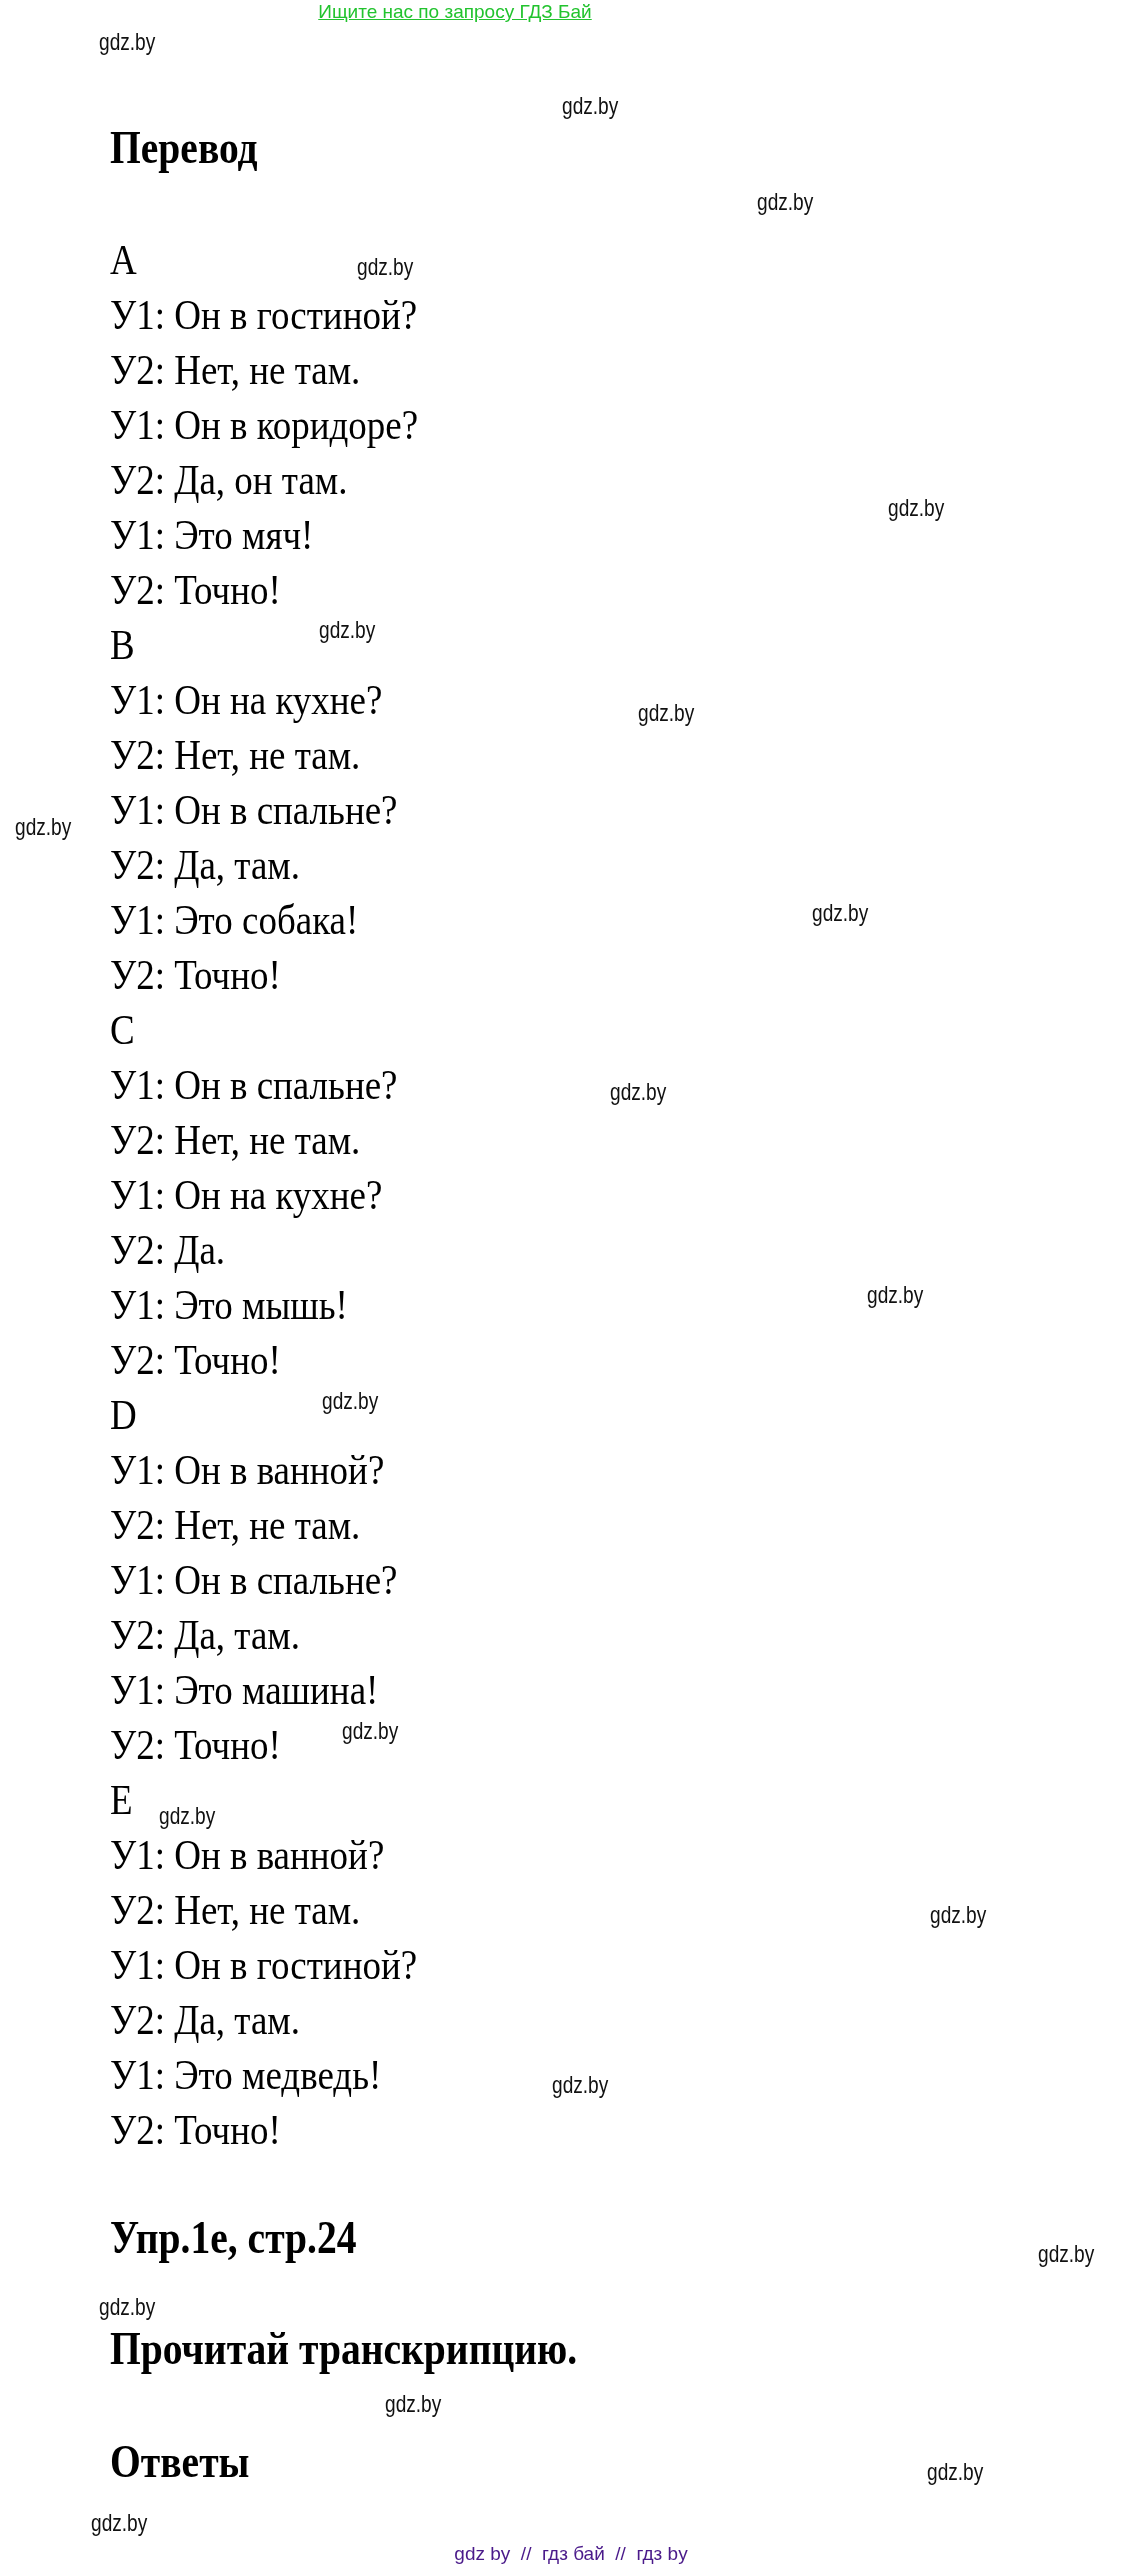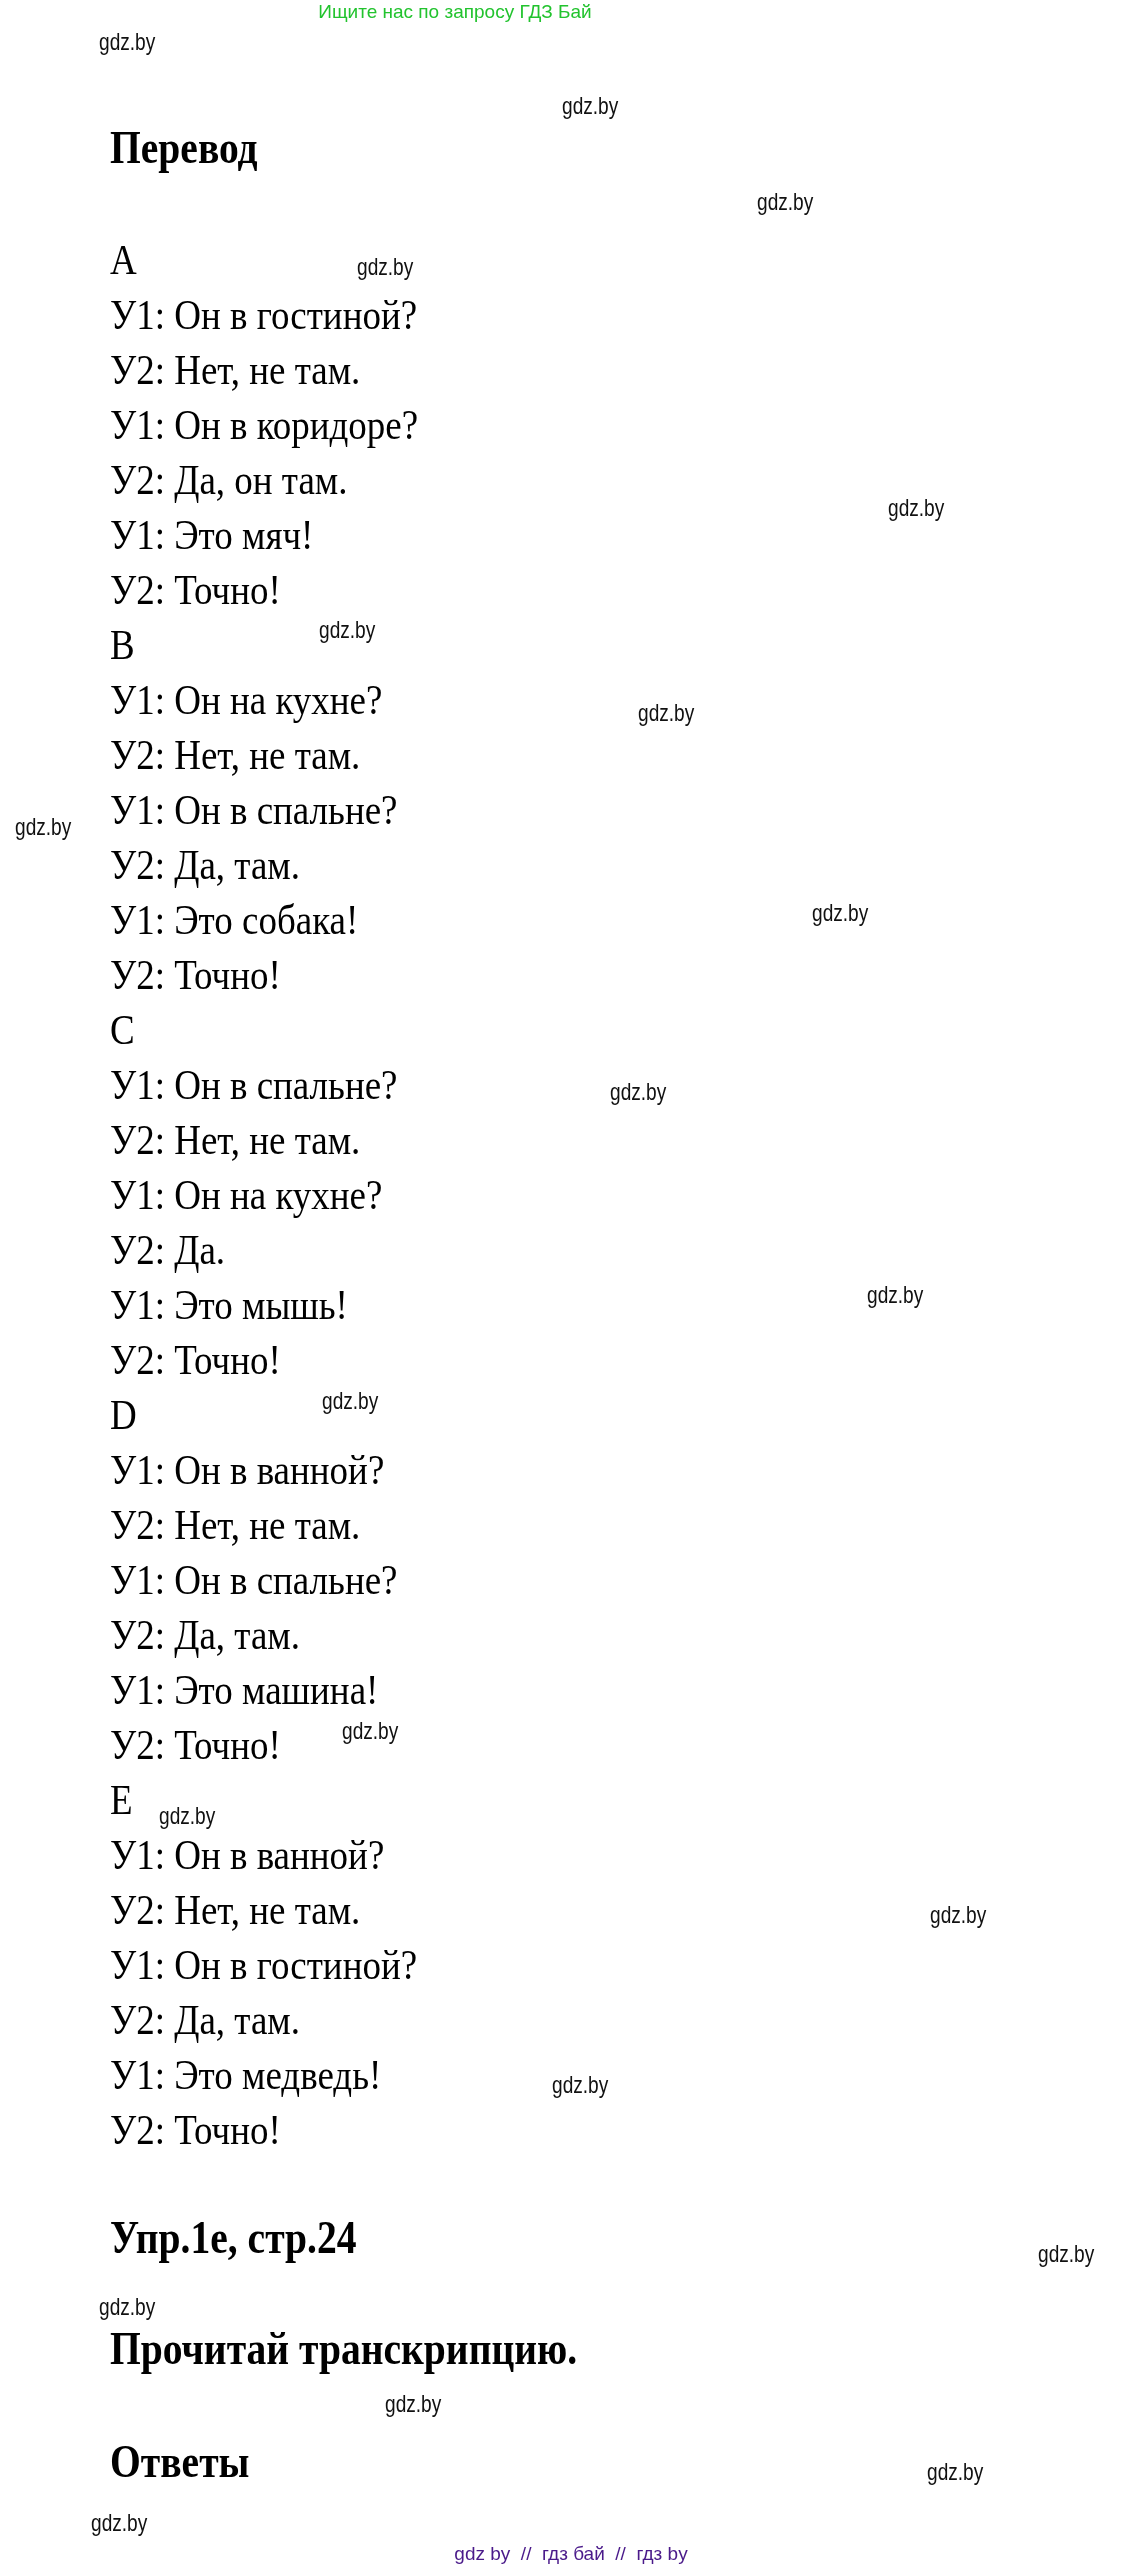--- a/index.html
+++ b/index.html
@@ -1,18 +1,18 @@
 <!DOCTYPE html>
 <html style="font-size:13px"><head>
 <meta charset="utf-8">
 <style>
   html, body { margin:0; padding:0; background:#ffffff; }
   body { width:1142px; height:2576px; position:relative; overflow:hidden; }
   .top-banner { position:absolute; top:0; left:0; width:910px; text-align:center;
-    font-family:"Liberation Sans", sans-serif; font-size:19px; line-height:23px; color:#22c32e; }
+    font-family:"Liberation Sans", sans-serif; font-size:19px; line-height:23px; color:#22c32e;text-decoration:underline; }
   .footer { position:absolute; top:2542px; left:0; width:1142px; text-align:center;
     font-family:"Liberation Sans", sans-serif; font-size:19px; line-height:24.5px; color:#4a1a8a; white-space:pre; }
   .heading { position:absolute; left:110px; font-family:"Liberation Serif", serif; font-weight:bold;
     font-size:46px; line-height:49px; color:#000; white-space:nowrap; transform:scaleX(0.86); transform-origin:left center; }
   .dialogue { position:absolute; left:110px; top:232px; font-family:"Liberation Serif", serif;
     font-size:43px; line-height:55px; color:#000; }
   .line { height:55px; white-space:nowrap; transform:scaleX(0.86); transform-origin:left center; }
   .wm { position:absolute; font-family:"Liberation Sans", sans-serif; font-size:24.5px; line-height:28px;
     color:#111; transform:scaleX(0.78); transform-origin:left center; white-space:nowrap; }
 </style>

